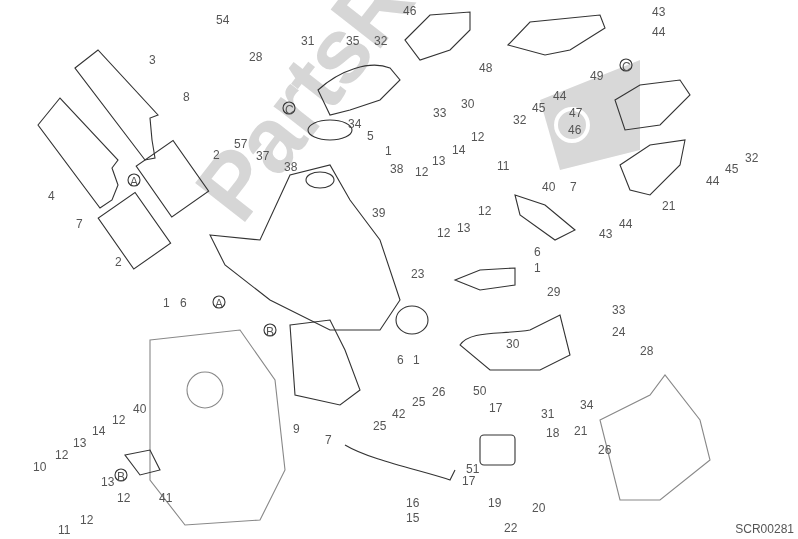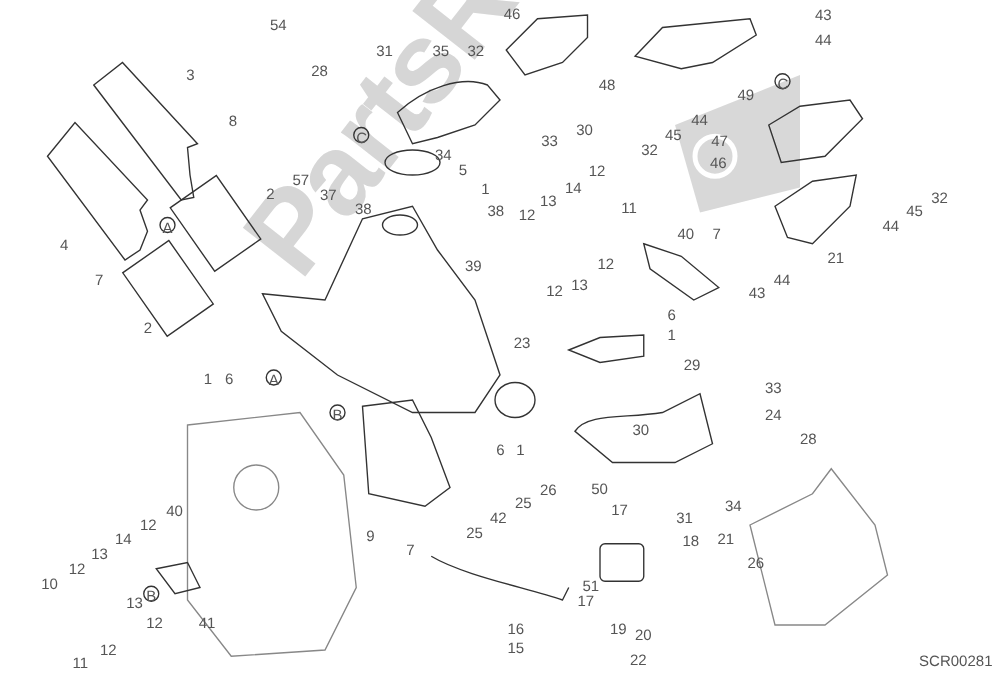--- a/index.html
+++ b/index.html
@@ -149,19 +149,19 @@
       <span class="lbl" style="left: 117px; top: 471px;">B</span>
       <span class="lbl" style="left: 117px; top: 492px;">12</span>
       <span class="lbl" style="left: 159px; top: 492px;">41</span>
       <span class="lbl" style="left: 101px; top: 476px;">13</span>
       <span class="lbl" style="left: 80px; top: 514px;">12</span>
       <span class="lbl" style="left: 58px; top: 524px;">11</span>
       <span class="lbl" style="left: 598px; top: 444px;">26</span>
       <span class="lbl" style="left: 438px; top: 463px; margin-left: 28px;">51</span>
       <span class="lbl" style="left: 462px; top: 475px;">17</span>
       <span class="lbl" style="left: 488px; top: 497px; text-align: right;">19</span>
-      <span class="lbl" style="left: 508px; top: 502px;">20</span>
+      <span class="lbl" style="left: 532px; top: 502px;">20</span>
       <span class="lbl" style="left: 406px; top: 497px;">16</span>
       <span class="lbl" style="left: 406px; top: 512px;">15</span>
       <span class="lbl" style="left: 504px; top: 522px;">22</span>
     </div>
   <div class="code">SCR00281</div>
 </div>
 
 </body></html>

